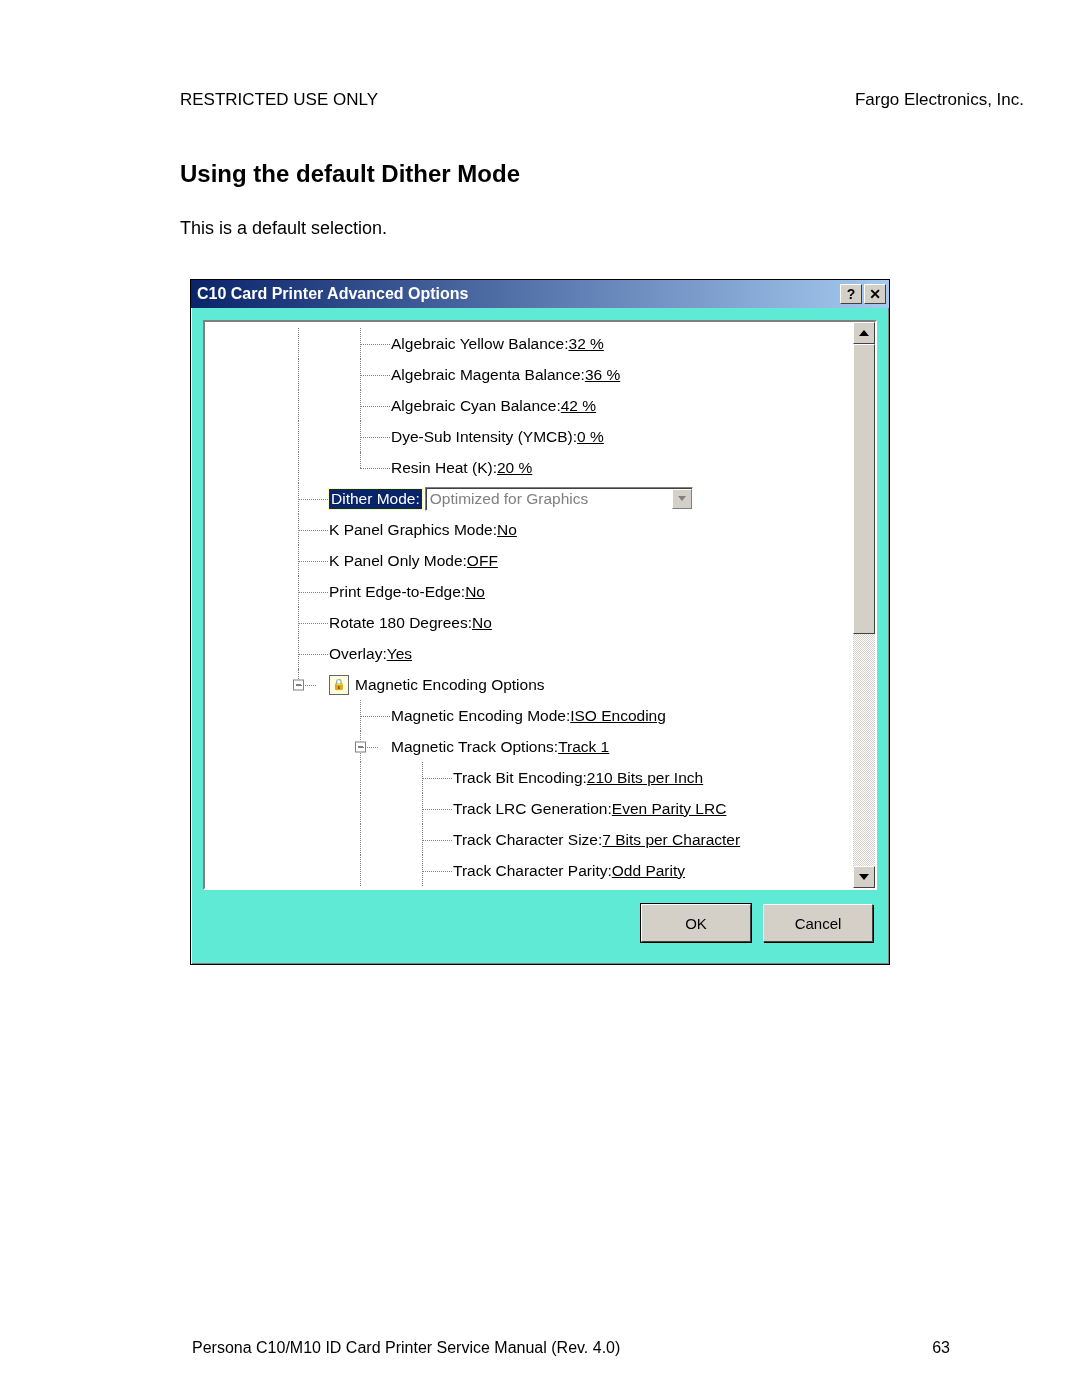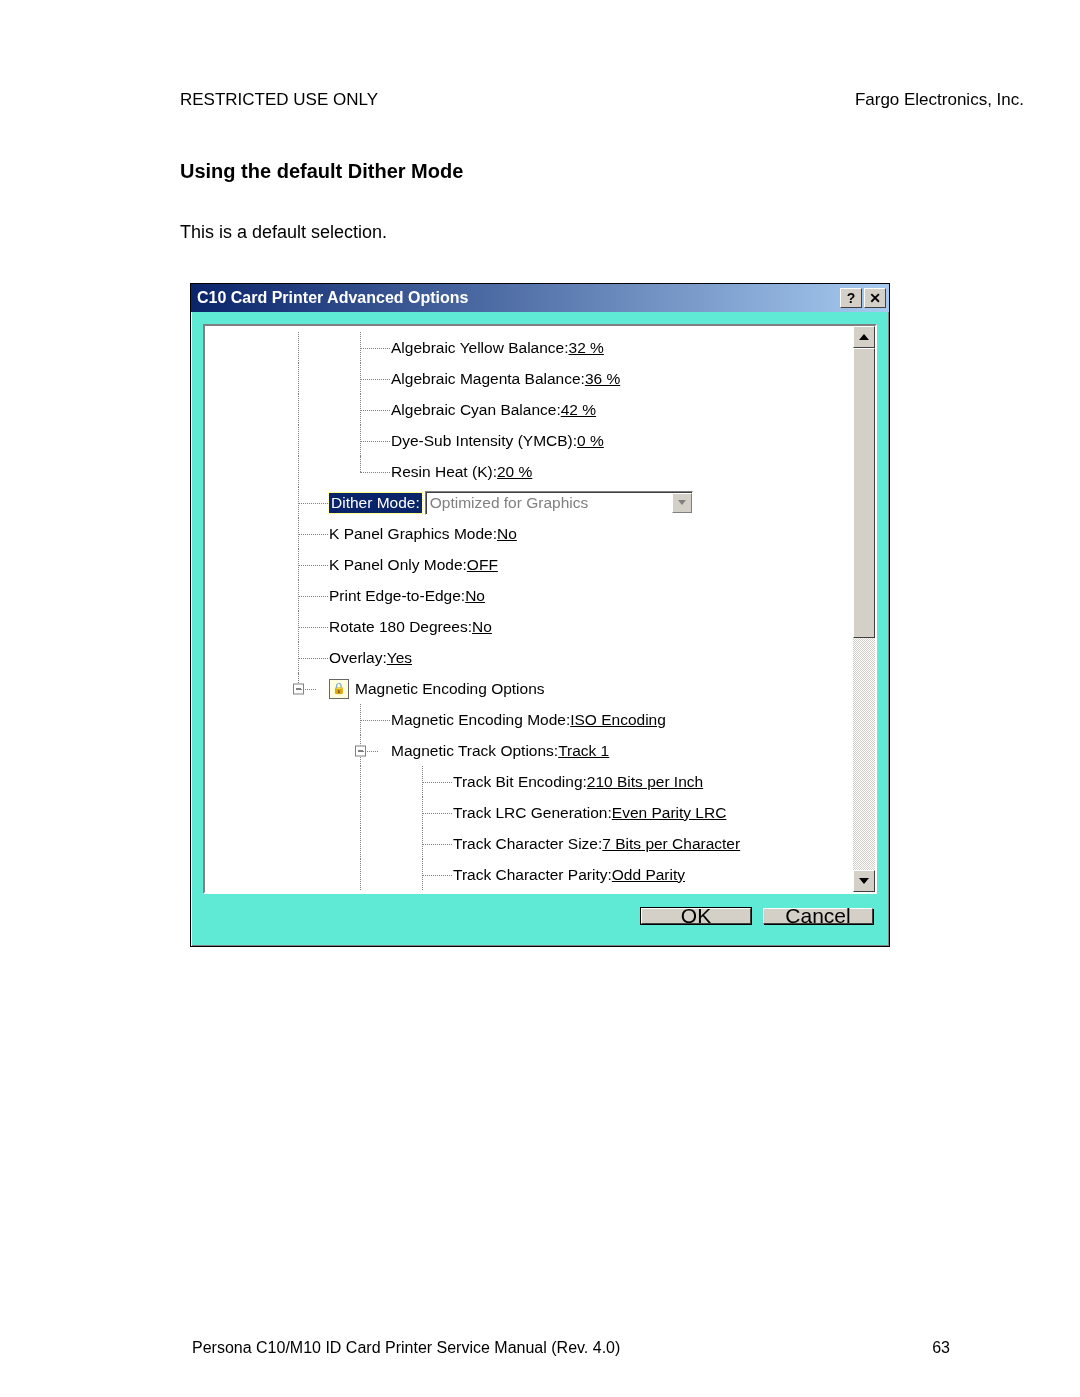--- a/index.html
+++ b/index.html
@@ -15,23 +15,23 @@
   .page {
     padding: 90px 56px 0 180px;
   }
   .header-row {
     display: flex;
     justify-content: space-between;
     font-size: 17px;
     margin-bottom: 50px;
   }
   .section-heading {
-    font-size: 20px;
+    font-size: 24px;
     font-weight: bold;
-    margin-bottom: 39px;
+    margin-bottom: 30px;
   }
   .body-text {
     font-size: 18px;
     margin-bottom: 40px;
   }
   .dialog {
     width: 700px;
     margin-left: 10px;
     background: #5eead4;
     border: 1px solid #000;
@@ -239,29 +239,29 @@
     border-top: 5px solid #808080;
   }
   .button-row {
     display: flex;
     justify-content: flex-end;
     gap: 12px;
     padding: 14px 4px 10px 4px;
   }
   .btn {
     width: 110px;
-    height: 16px;
+    height: 38px;
     background: #d4d0c8;
     border-top: 1px solid #fff;
     border-left: 1px solid #fff;
     border-right: 1px solid #404040;
     border-bottom: 1px solid #404040;
     box-shadow: 1px 1px 0 #000;
     font-family: Tahoma, Arial, sans-serif;
-    font-size: 21px;
+    font-size: 15px;
     display: flex;
     align-items: center;
     justify-content: center;
   }
   .btn.default {
     outline: 1px solid #000;
   }
   .footer {
     position: absolute;
     bottom: 40px;

